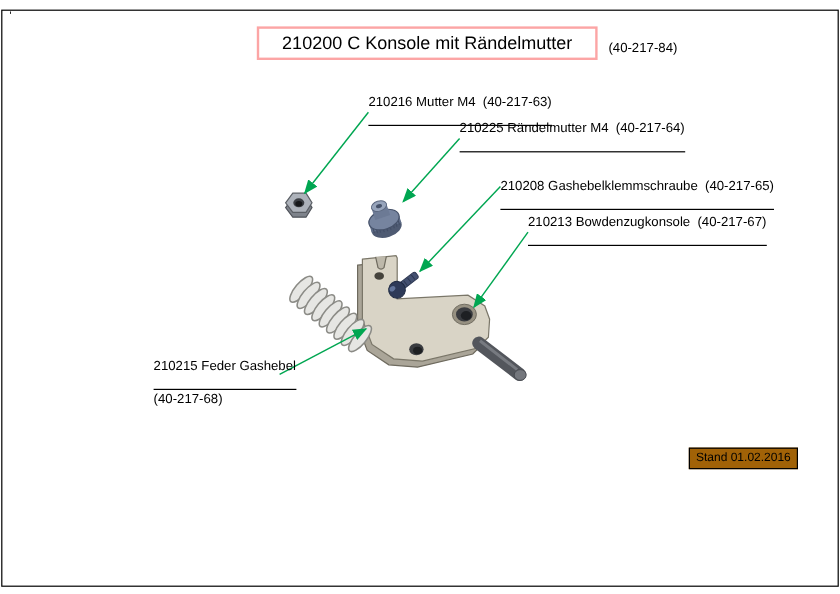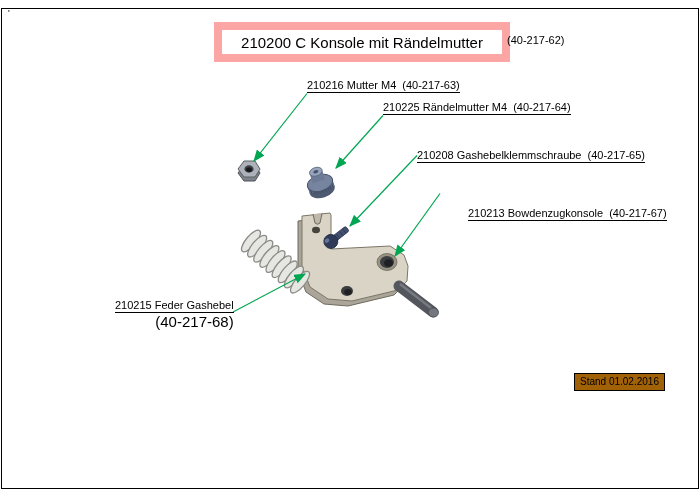--- a/index.html
+++ b/index.html
@@ -8,35 +8,35 @@
     font-family:"Liberation Sans",sans-serif;color:#000;overflow:hidden;
   }
   .frame{
     position:absolute;left:1px;top:8px;width:696px;height:479px;
     border:1px solid #000;pointer-events:none;
   }
   .corner-mark{position:absolute;left:8px;top:9px;font-size:9px;line-height:9px;}
   .drawing{position:absolute;left:0;top:0;}
   .title-box{
     position:absolute;left:214px;top:22px;width:280px;height:24px;
-    border:8px solid #fca5a5;display:flex;align-items:center;justify-content:center;
+    border:2px solid #fca5a5;display:flex;align-items:center;justify-content:center;
     font-size:15px;background:#fff;
   }
   .title-ref{position:absolute;left:507px;top:34px;font-size:11px;}
   .label{
     position:absolute;font-size:11px;line-height:13px;white-space:nowrap;
   }
-  .underlined{border-bottom:1px solid #000;padding-bottom:0;display:inline-block;}
+  .underlined{border-bottom:1px solid #000;padding-bottom:12px;display:inline-block;}
   .lbl-ref{margin-left:6px;}
   .label1{left:307px;top:79px;}
   .label2{left:383px;top:101px;}
   .label3{left:417px;top:149px;}
-  .label4{left:468px;top:179px;margin-top:28px;}
-  .label5{left:115px;top:299px;text-align:right;}
-  .label5 .ref-line{margin-top:2px;font-size:15px;}
+  .label4{left:440px;top:179px;}
+  .label5{left:128px;top:299px;text-align:left;}
+  .label5 .ref-line{margin-top:2px;font-size:11px;}
   .stand-box{
     position:absolute;left:574px;top:373px;border:1px solid #000;
     font-size:10px;line-height:12px;padding:2px 5px;background:#a16207;
   }
 </style>
 </head>
 <body>
 
 <div class="page">
 
@@ -120,21 +120,21 @@
       <line class="leader-line" x1="383" y1="115.5" x2="336" y2="168" stroke="#00A651" marker-end="url(#arrowhead)"></line>
       <line class="leader-line" x1="417" y1="155.5" x2="350" y2="226" stroke="#00A651" marker-end="url(#arrowhead)"></line>
       <line class="leader-line" x1="440" y1="193.5" x2="395" y2="256" stroke="#00A651" marker-end="url(#arrowhead)"></line>
       <line class="leader-line" x1="233" y1="312" x2="305" y2="274" stroke="#00A651" marker-end="url(#arrowhead)"></line>
     </g>
   </svg>
 
   <div class="title-box">
     <span>210200 C Konsole mit Rändelmutter</span>
   </div>
-  <div class="title-ref">(40-217-62)</div>
+  <div class="title-ref">(40-217-84)</div>
 
   <div class="label label1 underlined">
     <span class="lbl-name">210216 Mutter M4</span><span class="lbl-ref">(40-217-63)</span>
   </div>
 
   <div class="label label2 underlined">
     <span class="lbl-name">210225 Rändelmutter M4</span><span class="lbl-ref">(40-217-64)</span>
   </div>
 
   <div class="label label3 underlined">

